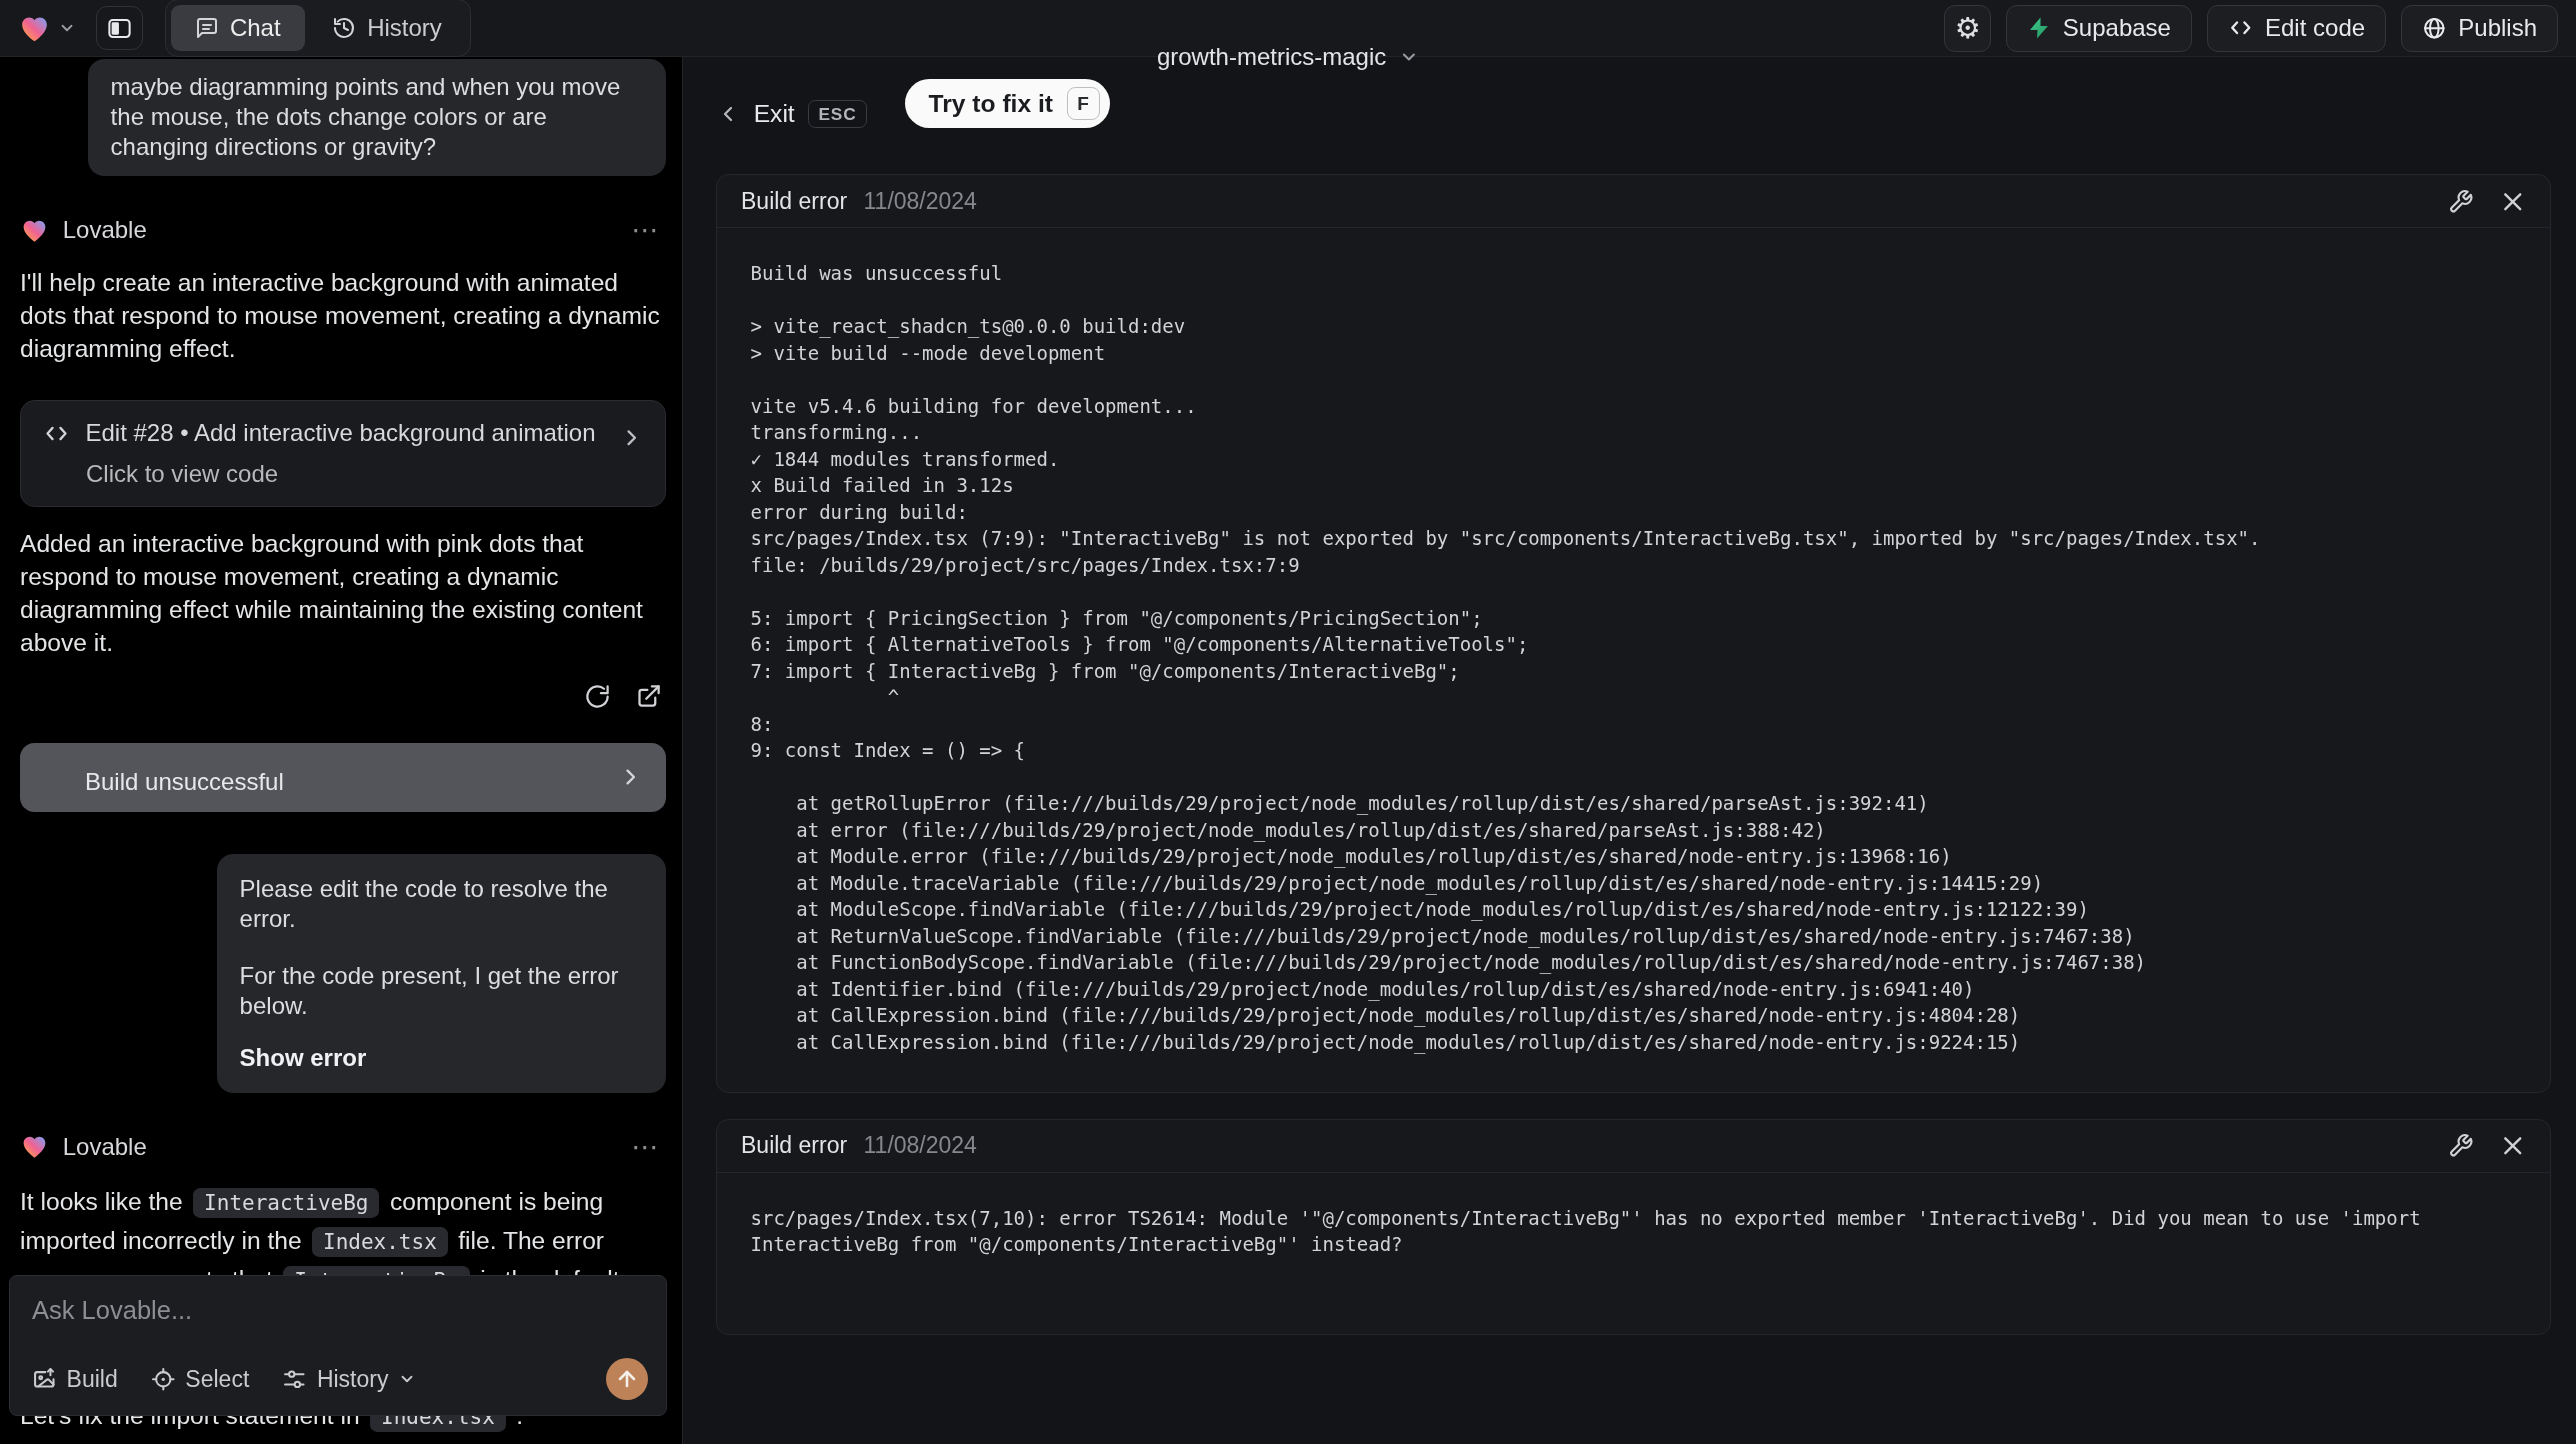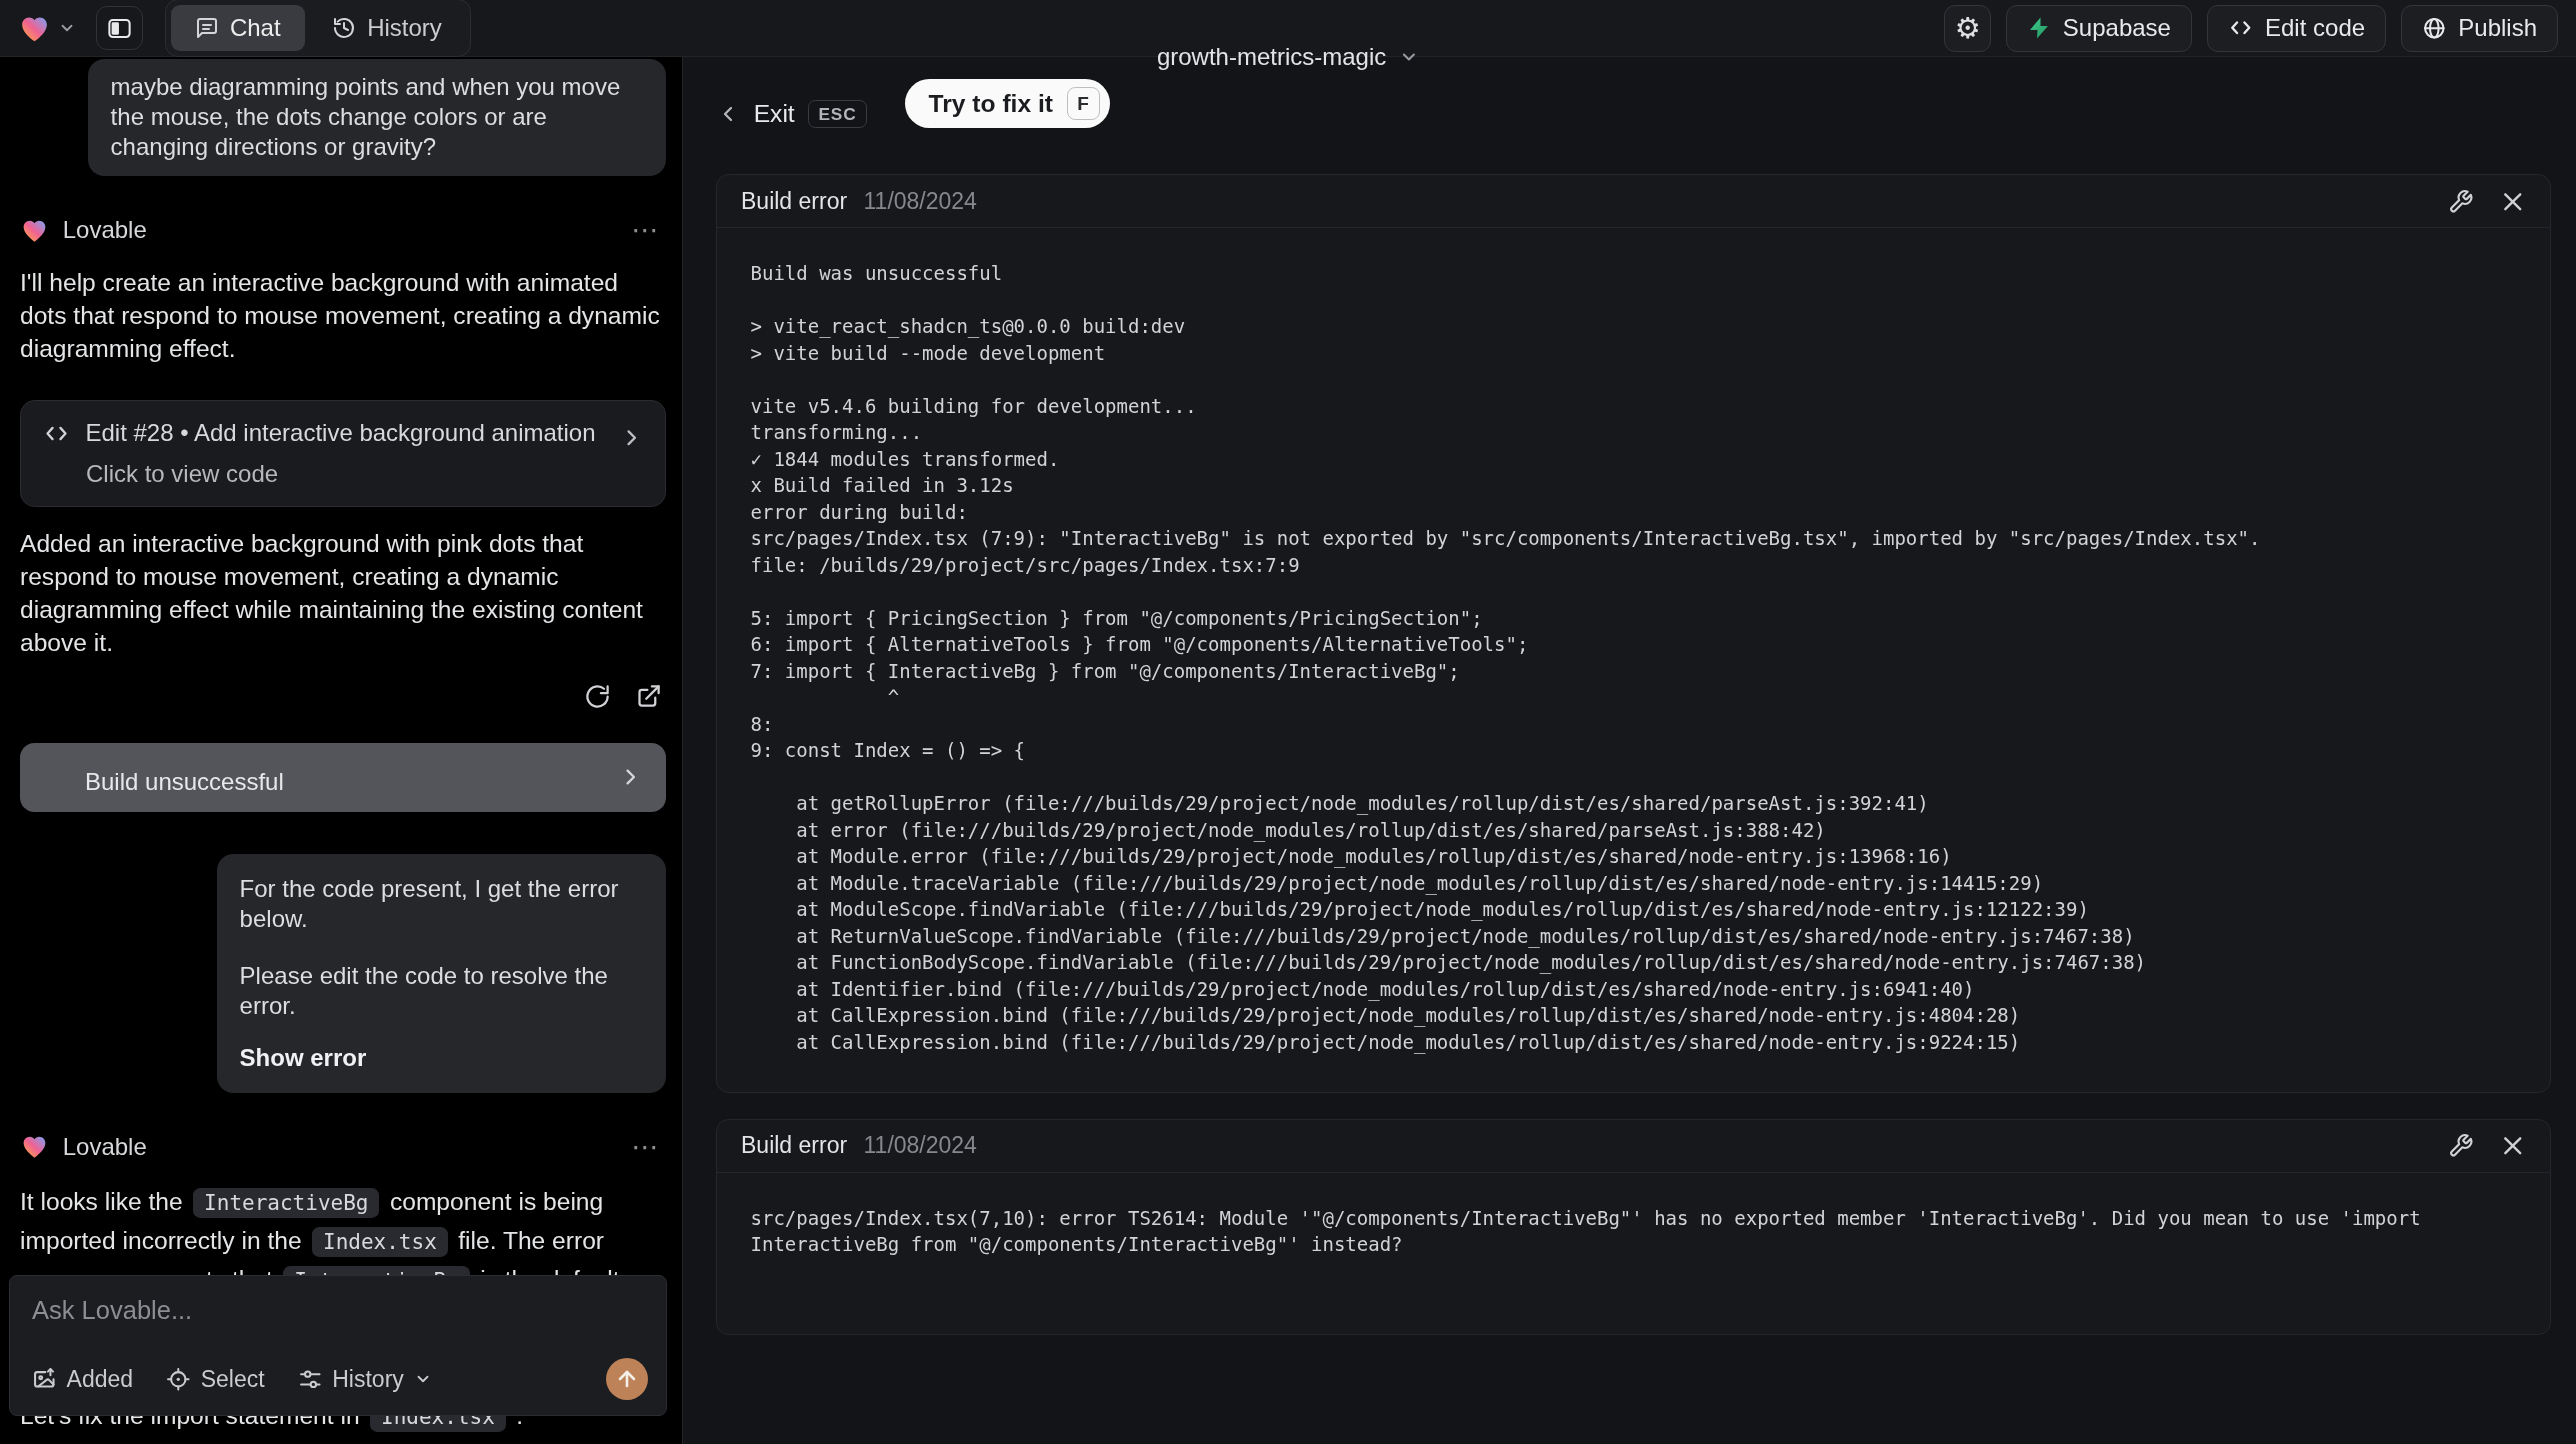--- a/index.html
+++ b/index.html
@@ -307,22 +307,22 @@
       </div>
 
       <div class="error-card">
         <div class="error-sub">Build unsuccessful</div>
         <svg class="error-chev" width="25.5" height="25.5" viewBox="0 0 24 24" fill="none" stroke="currentColor" stroke-width="2.2" stroke-linecap="round" stroke-linejoin="round">
             <polyline points="9 6 15 12 9 18"></polyline>
           </svg>
       </div>
 
       <div class="bubble second">
+        <p>Please edit the code to resolve the error.</p>
         <p>For the code present, I get the error below.</p>
-        <p>Please edit the code to resolve the error.</p>
         <div class="action">Show error</div>
       </div>
 
       <div class="assistant-hdr">
         <svg class="heart" viewBox="0 0 24 24">
           <path fill="url(#heartGrad)" d="M12 21.3C8.7 18.9 3 14.3 3 9.2 3 6.3 5.3 4 8.1 4c1.6 0 3.1.8 3.9 2 .8-1.2 2.3-2 3.9-2C18.7 4 21 6.3 21 9.2c0 5.1-5.7 9.7-9 12.1z"></path>
         </svg>
         <span class="assistant-name">Lovable</span>
         <span class="ellipsis">⋯</span>
       </div>
@@ -337,21 +337,21 @@
       <input type="text" placeholder="Ask Lovable..." style="">
       <div class="input-row">
         <div class="input-act">
           <svg class="iic" width="24.6" height="24.6" viewBox="0 0 24 24" fill="none" stroke="currentColor" stroke-width="2" stroke-linecap="round" stroke-linejoin="round">
               <path d="M21 12v5a2 2 0 0 1-2 2H5a2 2 0 0 1-2-2V7a2 2 0 0 1 2-2h8"></path>
               <circle cx="8.5" cy="10.5" r="1.4"></circle>
               <path d="m21 17-4.2-4.2a2 2 0 0 0-2.8 0L6 19"></path>
               <path d="M18 8V2.5"></path>
               <path d="m15.5 4.5 2.5-2.5 2.5 2.5"></path>
             </svg>
-          <span>Added</span>
+          <span>Build</span>
         </div>
         <div class="input-act">
           <svg class="iic" width="24.6" height="24.6" viewBox="0 0 24 24" fill="none" stroke="currentColor" stroke-width="2" stroke-linecap="round">
               <circle cx="12" cy="12" r="7"></circle>
               <circle cx="12" cy="12" r="1.6" fill="currentColor" stroke="none"></circle>
               <line x1="12" y1="2" x2="12" y2="5"></line>
               <line x1="12" y1="19" x2="12" y2="22"></line>
               <line x1="2" y1="12" x2="5" y2="12"></line>
               <line x1="19" y1="12" x2="22" y2="12"></line>
             </svg>

